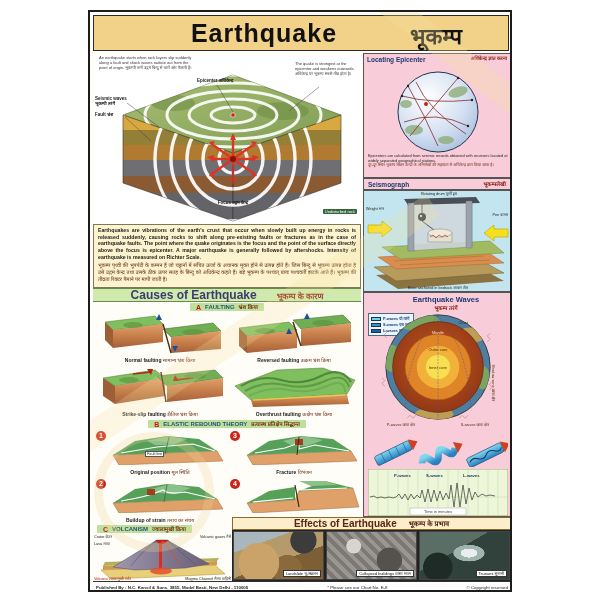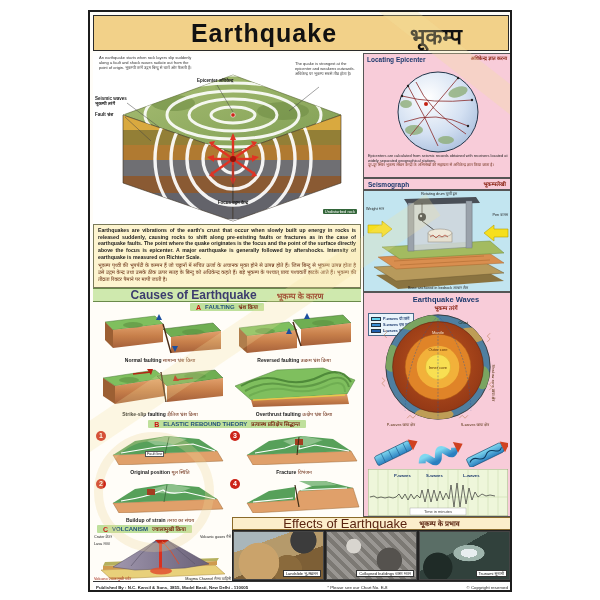--- a/index.html
+++ b/index.html
@@ -58,21 +58,21 @@
   .w-title-hi{left:0;top:11px;width:100%;text-align:center;font-size:5.5px;font-weight:bold;color:#8a2212}
   .legend{left:4px;top:20px;background:#e9f4fb;border:0.5px solid #4a6a8a;padding:1px 2px}
   .lrow{display:flex;align-items:center;gap:2px;margin:1px 0}
   .lchip{display:inline-block;width:10px;height:4px;border:0.5px solid #234}
   .lc0{background:#66d4ee}.lc1{background:#3b8fd6}.lc2{background:#1f5fae}
   .ltext{font-size:3.8px;color:#1d3a6e;font-weight:bold}
   .side-label{left:132px;top:60px;width:60px;transform:rotate(90deg);transform-origin:0 0;font-size:3.8px;color:#55320f;text-align:center}
   .shadow-row{left:0;top:130px;width:148px;display:flex;justify-content:space-around}
   .shadow-item{font-size:3.8px;color:#55320f;text-align:center;line-height:1.15;width:56px}
   .effects-header{left:142px;top:505px;width:279px;height:13px;background:#fceecb;border:1px solid #8a6a2a;display:flex;align-items:center;justify-content:center;gap:12px}
-  .ef-en{font-size:13px;font-weight:normal;color:#5a2410}
+  .ef-en{font-size:10px;font-weight:bold;color:#5a2410}
   .ef-hi{font-size:7px;font-weight:bold;color:#5a2410}
   .photos{left:142px;top:518px;width:279px;height:51px;display:flex;gap:2px;background:#222;padding:1px}
   .photo{position:relative;flex:1;border:0.5px solid #444}
   .photo1{background-image:radial-gradient(circle at 78% 18%,#3c3c3c 0 16%,transparent 17%),radial-gradient(circle at 28% 66%,#caa36b 0 28%,transparent 29%),radial-gradient(circle at 60% 80%,#8a6a3c 0 22%,transparent 23%),linear-gradient(160deg,#a9b6bb 0 26%,#b59a6b 26% 58%,#7d5f36 58%)}
   .photo2{background-image:radial-gradient(circle at 30% 30%,#d8d5cf 0 10%,transparent 11%),radial-gradient(circle at 70% 60%,#55524e 0 18%,transparent 19%),repeating-linear-gradient(45deg,#9a9793 0 4px,#7c7974 4px 8px)}
   .photo3{background-image:radial-gradient(ellipse at 55% 45%,#e8eef0 0 12%,#9fb5ad 12% 22%,transparent 23%),radial-gradient(circle at 20% 75%,#1f2b27 0 18%,transparent 19%),linear-gradient(150deg,#5a6e66 0 40%,#31413c 40%)}
   .pcap{position:absolute;right:2px;bottom:2px;background:#fff;border:0.5px solid #333;font-size:4px;color:#111;padding:0 2px}
   
   .footer{left:3px;top:569px;width:418px;height:11px;border-top:1px solid #333;display:flex;align-items:center;justify-content:space-between;padding:0 3px;background:#fff}
   .foot{font-size:4.4px;color:#222;font-weight:bold}

